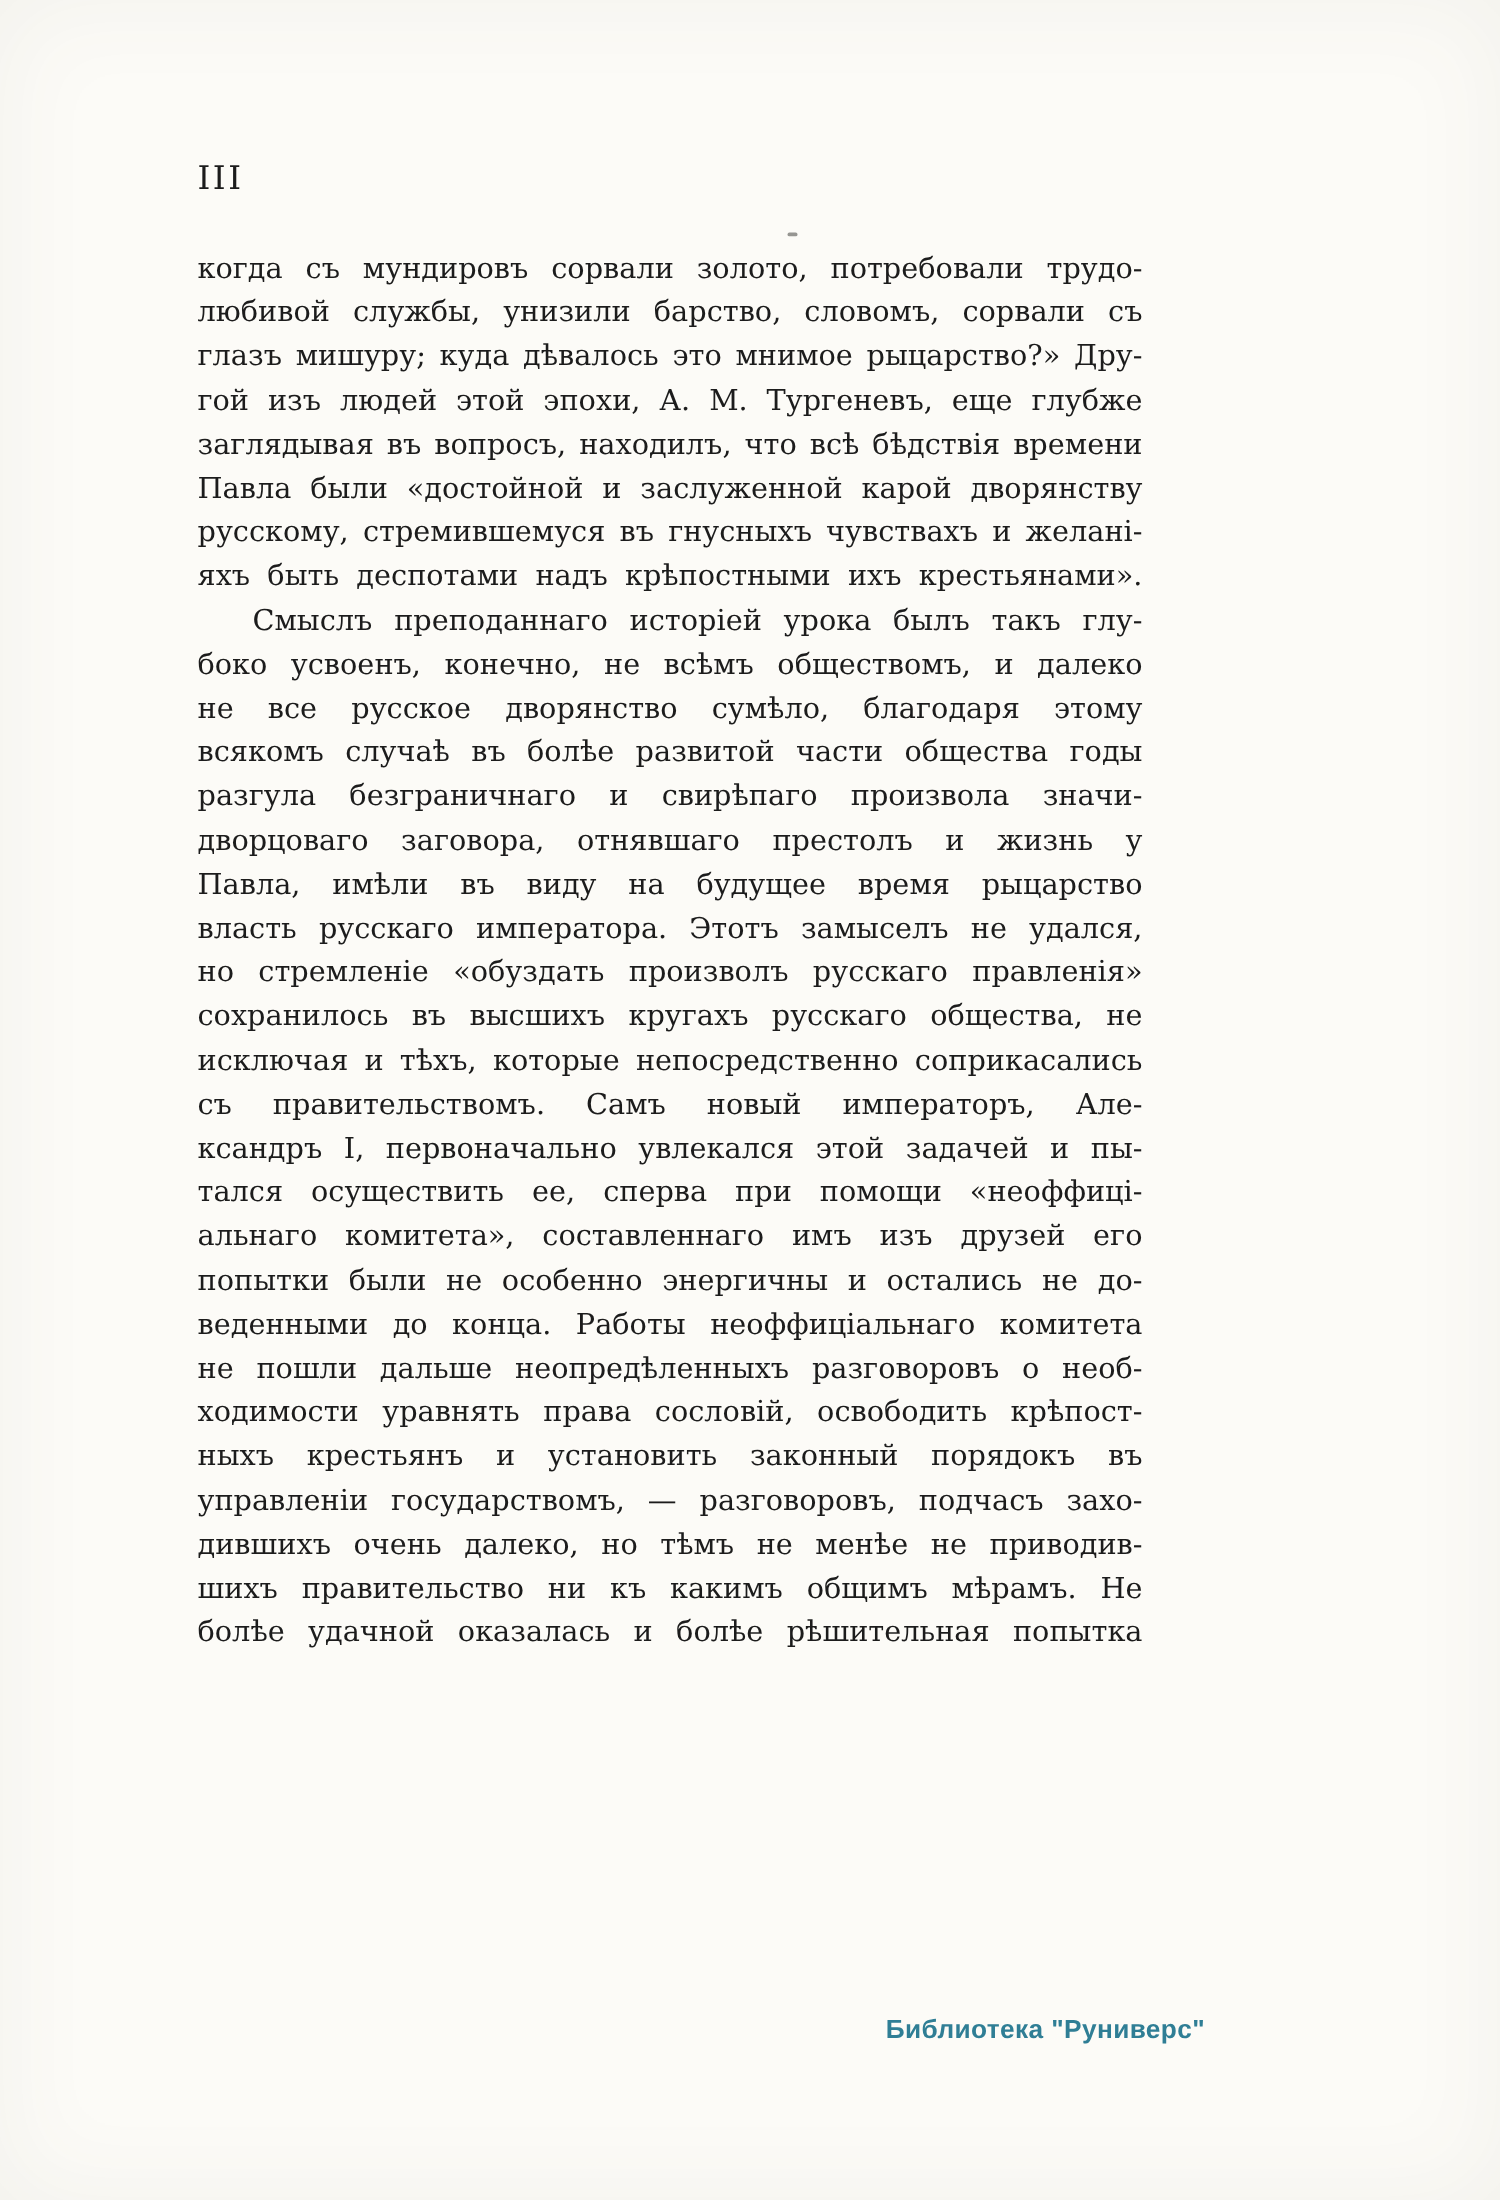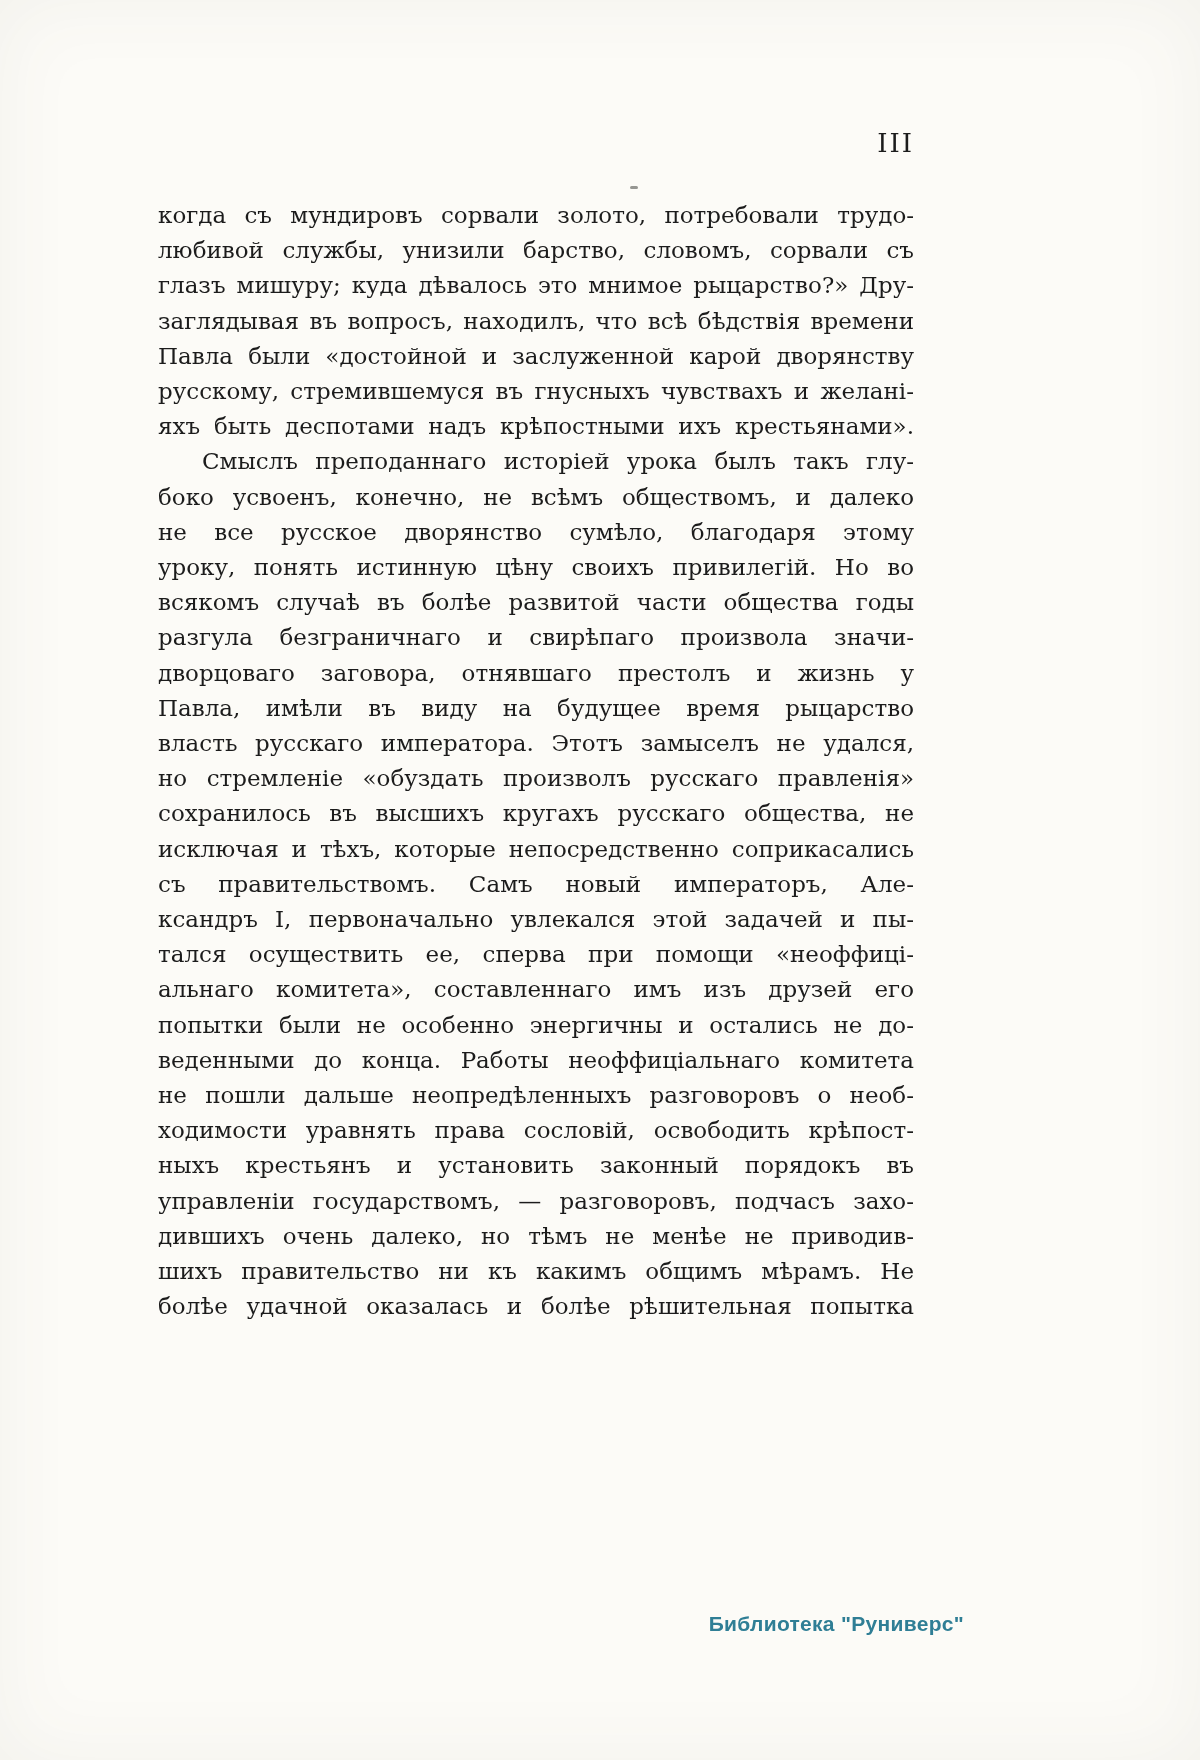--- a/index.html
+++ b/index.html
@@ -16,21 +16,21 @@
     overflow: hidden;
     font-family: "DejaVu Serif", "Liberation Serif", serif;
     color: #1c1c1c;
     box-shadow: inset 0 0 80px rgba(90,80,60,0.06);
   }
   .page-number {
     position: absolute;
     top: 128px;
     left: 158px;
     width: 756px;
-    text-align: right;
+    text-align: left;
     font-size: 26px;
     letter-spacing: 2px;
   }
   .scan-speck {
     position: absolute;
     top: 186px;
     left: 630px;
     width: 8px;
     height: 3px;
     background: #6b6b66;
@@ -67,28 +67,28 @@
 
 <div class="page" style="background: rgb(252, 251, 247); color: rgb(28, 28, 28);">
   <div class="page-number">III</div>
 
   <div class="scan-speck"></div>
 
   <div class="text-block">
       <div class="line">когда съ мундировъ сорвали золото, потребовали трудо-</div>
       <div class="line">любивой службы, унизили барство, словомъ, сорвали съ</div>
       <div class="line">глазъ мишуру; куда дѣвалось это мнимое рыцарство?» Дру-</div>
+      <div class="line">гой изъ людей этой эпохи, А. М. Тургеневъ, еще глубже</div>
       <div class="line">заглядывая въ вопросъ, находилъ, что всѣ бѣдствія времени</div>
       <div class="line">Павла были «достойной и заслуженной карой дворянству</div>
       <div class="line">русскому, стремившемуся въ гнусныхъ чувствахъ и желані-</div>
       <div class="line">яхъ быть деспотами надъ крѣпостными ихъ крестьянами».</div>
       <div class="line indent">Смыслъ преподаннаго исторіей урока былъ такъ глу-</div>
       <div class="line">боко усвоенъ, конечно, не всѣмъ обществомъ, и далеко</div>
       <div class="line">не все русское дворянство сумѣло, благодаря этому</div>
-      <div class="line">уроку, понять истинную цѣну своихъ привилегій. Но во</div>
       <div class="line">всякомъ случаѣ въ болѣе развитой части общества годы</div>
       <div class="line">разгула безграничнаго и свирѣпаго произвола значи-</div>
       <div class="line">дворцоваго заговора, отнявшаго престолъ и жизнь у</div>
       <div class="line">Павла, имѣли въ виду на будущее время рыцарство</div>
       <div class="line">власть русскаго императора. Этотъ замыселъ не удался,</div>
       <div class="line">но стремленіе «обуздать произволъ русскаго правленія»</div>
       <div class="line">сохранилось въ высшихъ кругахъ русскаго общества, не</div>
       <div class="line">исключая и тѣхъ, которые непосредственно соприкасались</div>
       <div class="line">съ правительствомъ. Самъ новый императоръ, Але-</div>
       <div class="line">ксандръ I, первоначально увлекался этой задачей и пы-</div>

